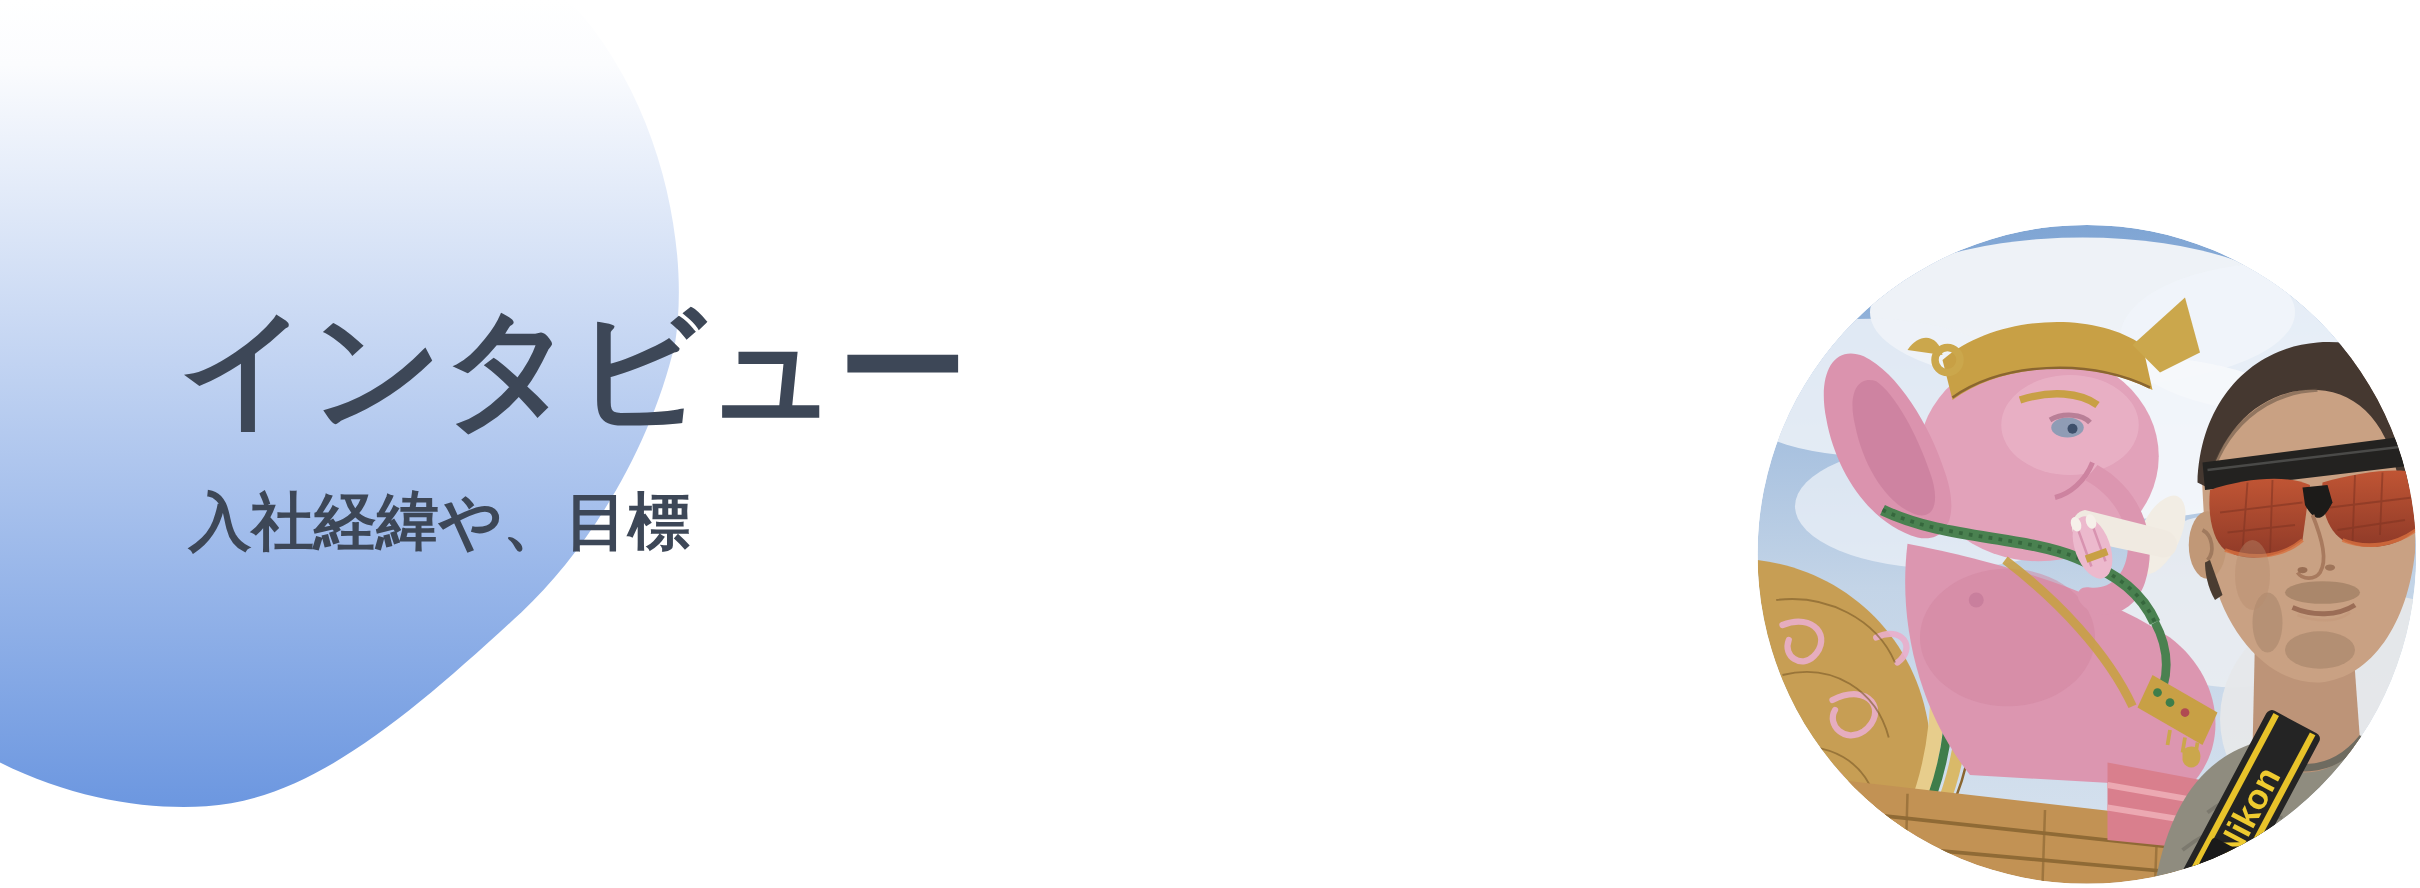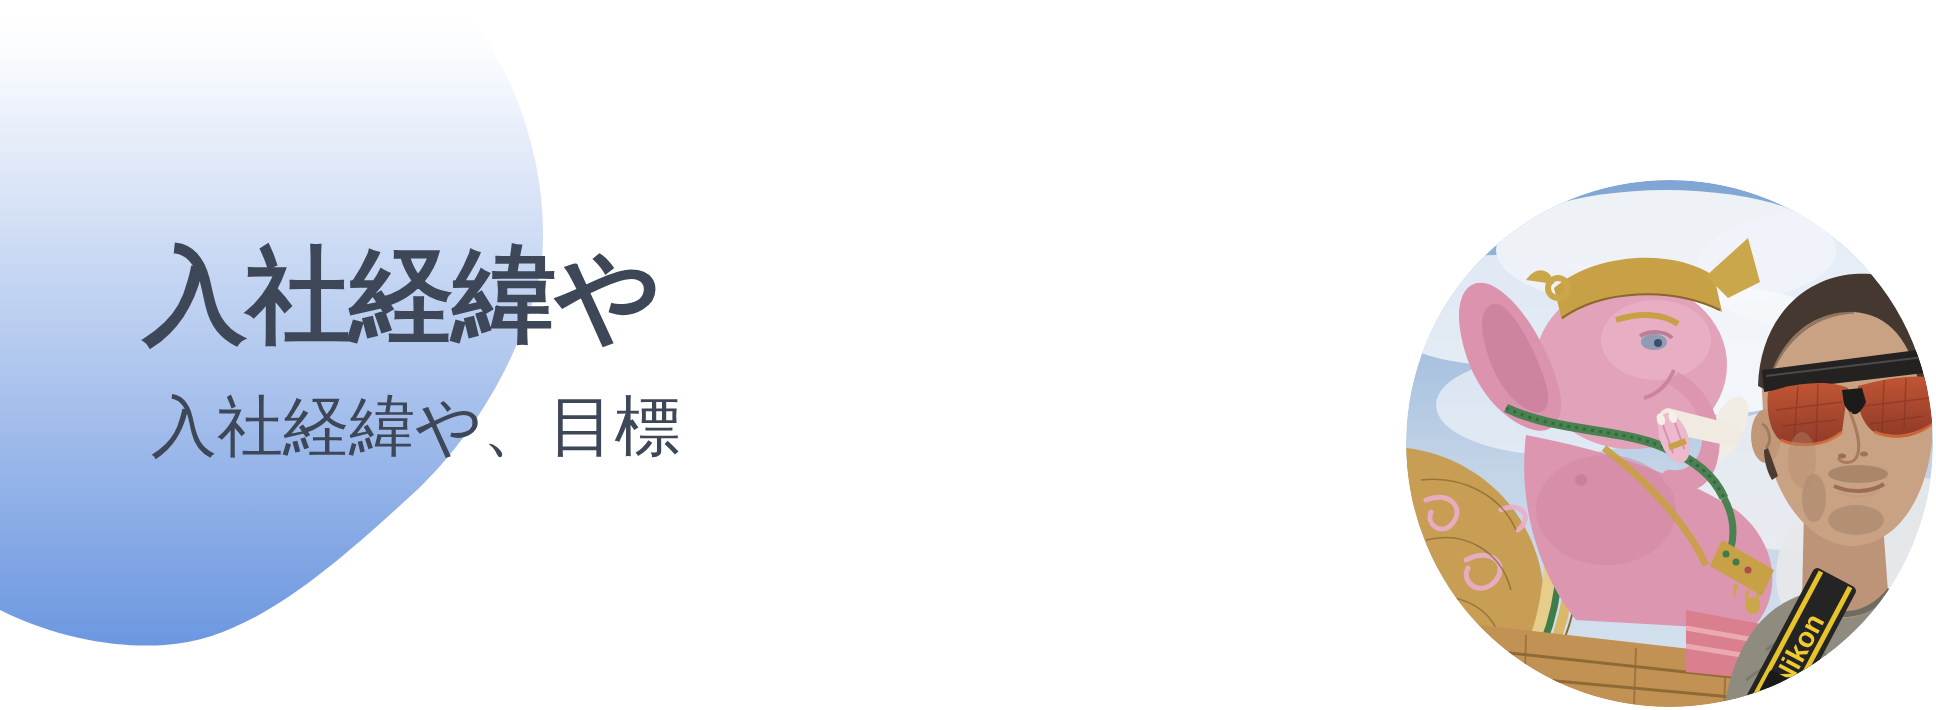--- a/index.html
+++ b/index.html
@@ -35,26 +35,25 @@
   .hero-title {
     margin: 0;
     font-size: 104px;
     line-height: 1.1;
     font-weight: 700;
     letter-spacing: -1px;
     white-space: nowrap;
   }
   .hero-subtitle {
     margin: 38px 0 0 8px;
-    font-size: 66px;
+    font-size: 50px;
     line-height: 1.1;
-    font-weight: 400;
+    font-weight: 700;
     letter-spacing: 0;
     white-space: nowrap;
-    text-align: center;
   }
   .profile-photo {
     position: absolute;
     left: 1406px;
     top: 180px;
     width: 527px;
     height: 527px;
     border-radius: 50%;
     overflow: hidden;
   }
@@ -75,21 +74,21 @@
     </defs>
     <path d="M 0 610
              C 60 640, 120 648, 165 645
              C 250 640, 330 570, 417 490
              C 470 440, 520 360, 540 275
              C 552 200, 530 80, 455 0
              L 0 0 Z" fill="url(#blobGrad)"></path>
   </svg>
 
   <div class="hero-text">
-    <h1 class="hero-title">入社経緯や</h1>
+    <h1 class="hero-title">インタビュー</h1>
     <p class="hero-subtitle">入社経緯や、目標</p>
   </div>
 
   <div class="profile-photo" role="img" aria-label="Circular selfie photo of a man with a buzz cut wearing orange-tinted visor sunglasses and a Nikon camera strap, standing in front of a pink Ganesha elephant statue with gold ornaments under a blue sky with clouds">
     <svg viewBox="0 0 527 527">
       <defs>
         <clipPath id="circleClip">
             <circle cx="263.5" cy="263.5" r="263.5"></circle>
           </clipPath>
         <linearGradient id="skyGrad" x1="0" y1="0" x2="0" y2="527" gradientUnits="userSpaceOnUse">

